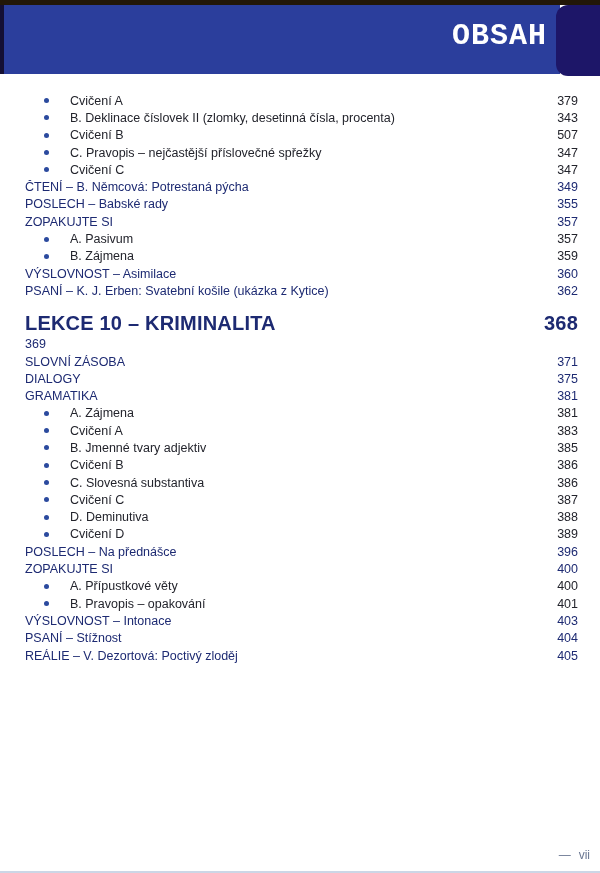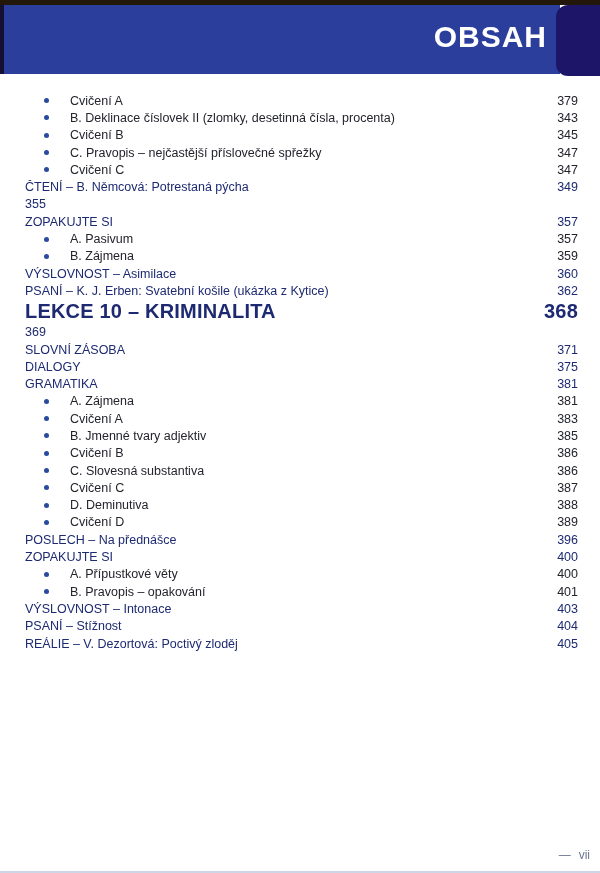--- a/index.html
+++ b/index.html
@@ -24,21 +24,21 @@
     background:#140f33; z-index:3;
   }
   .corner-tab {
     position:absolute; top:5px; right:0; width:44px; height:71px;
     background:var(--header_tab,#1d1668);
     border-radius:12px 0 0 12px;
     z-index:2;
   }
   .obsah {
     position:absolute; top:0; right:13px; height:69px; line-height:63px;
-    color:#ffffff; font-size:30px; font-weight:bold; letter-spacing:1px;
+    color:#ffffff; font-size:30px; font-weight:bold; letter-spacing:1px;font-family:Liberation Mono, monospace;
   }
   .toc {
     position:absolute; top:92px; left:25px; width:553px;
   }
   .row {
     display:flex; align-items:center; height:17.3px;
     font-size:12.5px; color:var(--body_text,#23242c);gap:8px;
   }
   .row .bullet { display:none; }
   .row.sub .bullet {
@@ -46,21 +46,21 @@
     background:var(--bullet_blue,#2b4a9e);
     margin-left:19px; margin-right:13px; flex:0 0 auto;
   }
   .row .label { flex:1 1 auto; white-space:nowrap; overflow:hidden; }
   .row .page { flex:0 0 auto; text-align:right; }
   .row.section .label,
   .row.section .page {
     font-weight:normal; color:var(--accent_navy,#1d2a72);
   }
   .row.chapter {
-    height:24px; 
+    height:24px; margin-top:12px;
     font-size:20px;
   }
   .row.chapter .label,
   .row.chapter .page {
     font-weight:bold; color:var(--accent_navy,#1d2a72); letter-spacing:0.2px;
   }
   .footer {
     position:absolute; top:848px; right:10px;
     display:flex; align-items:center; gap:8px;
     font-size:12px; color:var(--footer_gray,#6b7893);
@@ -87,39 +87,40 @@
     <span class="page">379</span>
   </div>
     <div class="row sub">
     <span class="bullet"></span>
     <span class="label">B. Deklinace číslovek II (zlomky, desetinná čísla, procenta)</span>
     <span class="page">343</span>
   </div>
     <div class="row sub">
     <span class="bullet"></span>
     <span class="label">Cvičení B</span>
-    <span class="page">345</span>
+    <span class="page">507</span>
   </div>
     <div class="row sub">
     <span class="bullet"></span>
     <span class="label">C. Pravopis – nejčastější příslovečné spřežky</span>
     <span class="page">347</span>
   </div>
     <div class="row sub">
     <span class="bullet"></span>
     <span class="label">Cvičení C</span>
     <span class="page">347</span>
   </div>
     <div class="row section">
 
     <span class="label">ČTENÍ – B. Němcová: Potrestaná pýcha</span>
     <span class="page">349</span>
   </div>
     <div class="row section">
 
+    <span class="label">POSLECH – Babské rady</span>
     <span class="page">355</span>
   </div>
     <div class="row section">
 
     <span class="label">ZOPAKUJTE SI</span>
     <span class="page">357</span>
   </div>
     <div class="row sub">
     <span class="bullet"></span>
     <span class="label">A. Pasivum</span>

